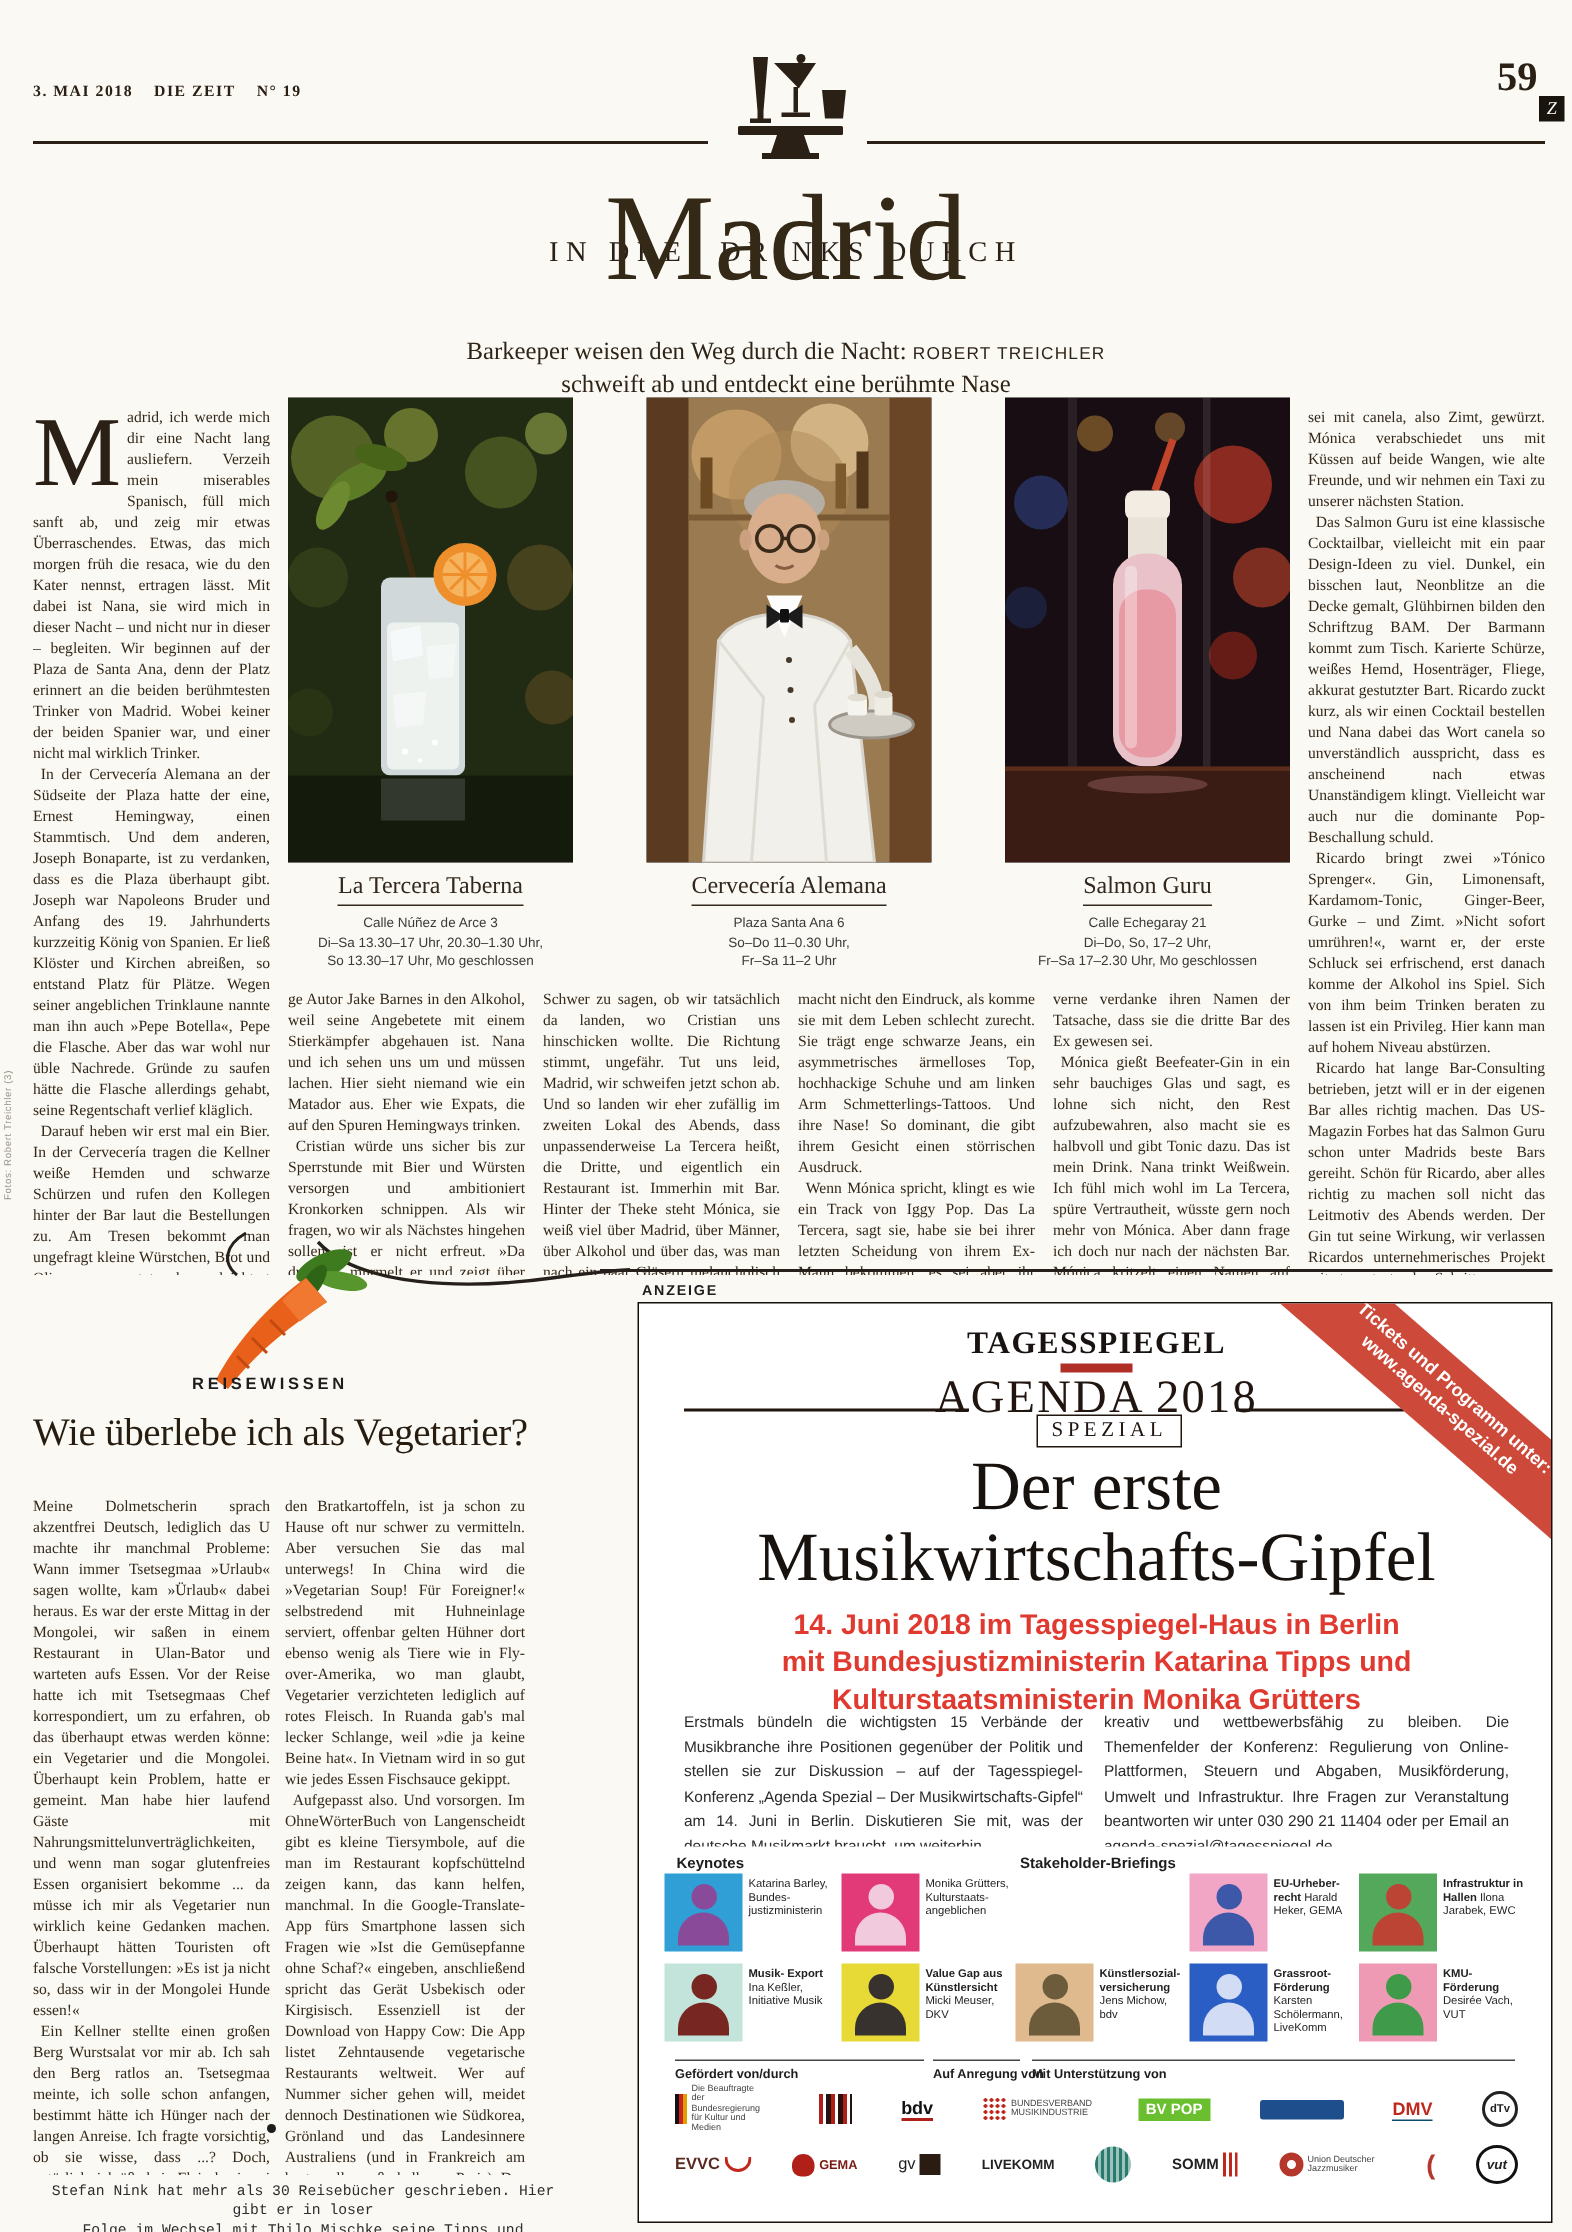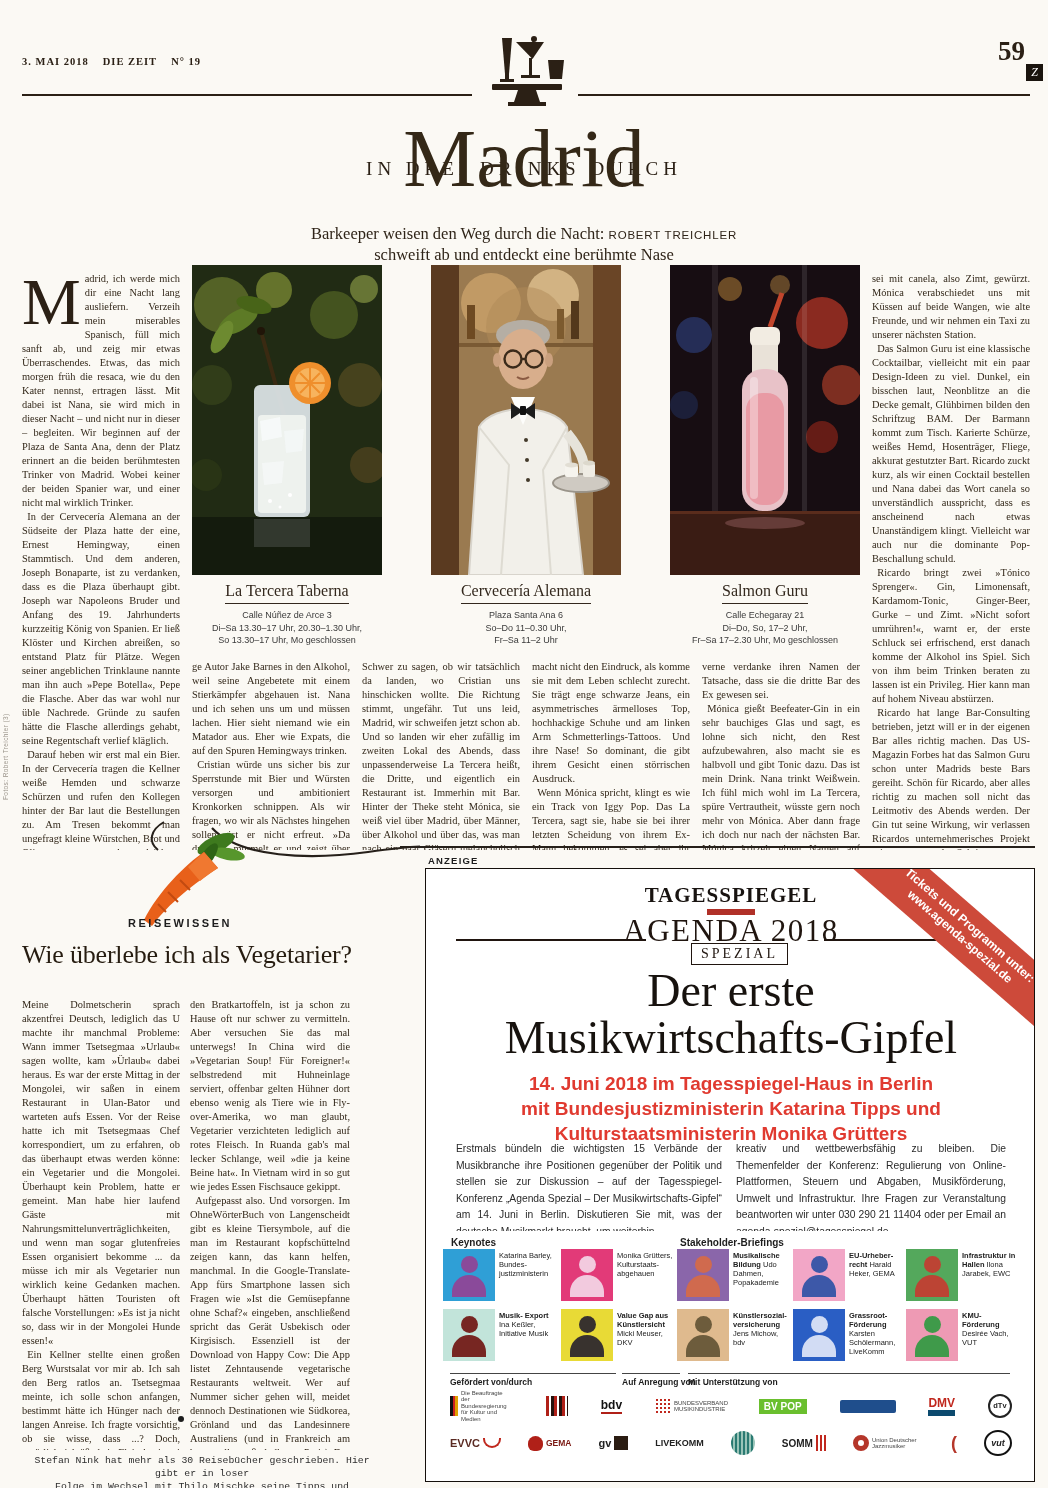--- a/index.html
+++ b/index.html
@@ -102,28 +102,28 @@
   .logo-row{left:24px;width:562px;display:flex;justify-content:space-between;align-items:center;}
   .lr1{top:522px;height:30px;} .lr2{top:556px;height:36px;}
   .chip{display:flex;align-items:center;gap:3px;font-family:"Liberation Sans",sans-serif;color:#222;}
   .chip .tiny{font-size:6px;line-height:6.5px;max-width:52px;color:#444;}
   .g-stripes{width:8px;height:20px;background:linear-gradient(90deg,#111 33%,#c22 33% 66%,#e0a000 66%);}
   .g-bars{width:22px;height:20px;background:repeating-linear-gradient(90deg,#b02018 0 3px,#fff 3px 5px,#26120e 5px 8px);}
   .g-bdv{font-size:12px;font-weight:bold;color:#111;border-bottom:2px solid #b02018;}
   .g-dots{width:16px;height:16px;background:radial-gradient(#c0281e 1.2px,transparent 1.4px);background-size:4px 4px;}
   .g-bvpop{background:#6abf2e;color:#fff;font-size:10px;font-weight:bold;padding:2px 5px;}
   .g-bluebar{width:56px;height:13px;background:#1f4e8c;border-radius:2px;}
-  .g-dmv{font-size:12px;font-weight:bold;color:#c0281e;border-bottom:6px solid #0c4a6e;}
+  .g-dmv{font-size:12px;font-weight:bold;color:#c0281e;border-bottom:1px solid #0c4a6e;}
   .g-circle{width:20px;height:20px;border:2px solid #222;border-radius:50%;font-size:7.5px;
             text-align:center;line-height:20px;font-weight:bold;}
   .g-evvc{font-size:11px;font-weight:bold;color:#5a2a22;}
   .g-swoosh{width:14px;height:8px;border:2.5px solid #c0281e;border-top:none;border-radius:0 0 12px 12px;}
   .g-gema{width:15px;height:15px;border-radius:50% 50% 40% 40%;background:#b02018;}
   .g-gematxt{font-size:8.5px;font-weight:bold;color:#7a1812;}
-  .g-gvl{font-size:11px;font-weight:bold;}
+  .g-gvl{font-size:11px;font-weight:normal;}
   .g-gvlsq{width:14px;height:14px;background:#2a1c12;}
   .g-lk{font-size:9px;font-weight:bold;}
   .g-teal{width:24px;height:24px;border-radius:50%;background:repeating-linear-gradient(90deg,#2a7a72 0 2px,#9ac4b8 2px 4px);}
   .g-somm{font-size:10px;font-weight:bold;}
   .g-sommbars{width:10px;height:16px;background:repeating-linear-gradient(90deg,#c0281e 0 2px,#fff 2px 4px);}
   .g-donut{width:16px;height:16px;border:5px solid #b5362a;border-radius:50%;box-sizing:border-box;}
   .g-paren{font-size:18px;font-weight:bold;color:#b5362a;}
   .g-vut{width:24px;height:22px;border:2px solid #111;border-radius:50%;font-size:9px;font-style:italic;
          font-weight:bold;text-align:center;line-height:22px;}
 </style>
@@ -349,28 +349,21 @@
           <div class="sil-head"></div>
           <div class="sil-torso"></div>
         </div>
       <div class="spk-txt"><span class="spk-topic"></span> <span>Katarina Barley,</span> <span>Bundes- justizministerin</span></div>
     </div>
     <div class="abs spk row1 sx2">
       <div class="spk-photo" style="background: rgb(226, 58, 120); color: rgb(242, 202, 222);">
           <div class="sil-head"></div>
           <div class="sil-torso"></div>
         </div>
-      <div class="spk-txt"><span class="spk-topic"></span> <span>Monika Grütters,</span> <span>Kulturstaats- abgehauen</span></div>
-    </div>
-    <div class="abs spk row1 sx3">
-      <div class="spk-photo" style="background: rgb(138, 102, 170); color: rgb(208, 106, 78);">
-          <div class="sil-head"></div>
-          <div class="sil-torso"></div>
-        </div>
-      <div class="spk-txt"><span class="spk-topic">Musikalische Bildung</span> <span>Udo Dahmen,</span> <span>Popakademie</span></div>
+      <div class="spk-txt"><span class="spk-topic"></span> <span>Monika Grütters,</span> <span>Kulturstaats- angeblichen</span></div>
     </div>
     <div class="abs spk row1 sx4">
       <div class="spk-photo" style="background: rgb(242, 166, 198); color: rgb(61, 88, 168);">
           <div class="sil-head"></div>
           <div class="sil-torso"></div>
         </div>
       <div class="spk-txt"><span class="spk-topic">EU-Urheber- recht</span> <span>Harald Heker,</span> <span>GEMA</span></div>
     </div>
     <div class="abs spk row1 sx5">
       <div class="spk-photo" style="background: rgb(84, 168, 92); color: rgb(188, 68, 52);">

